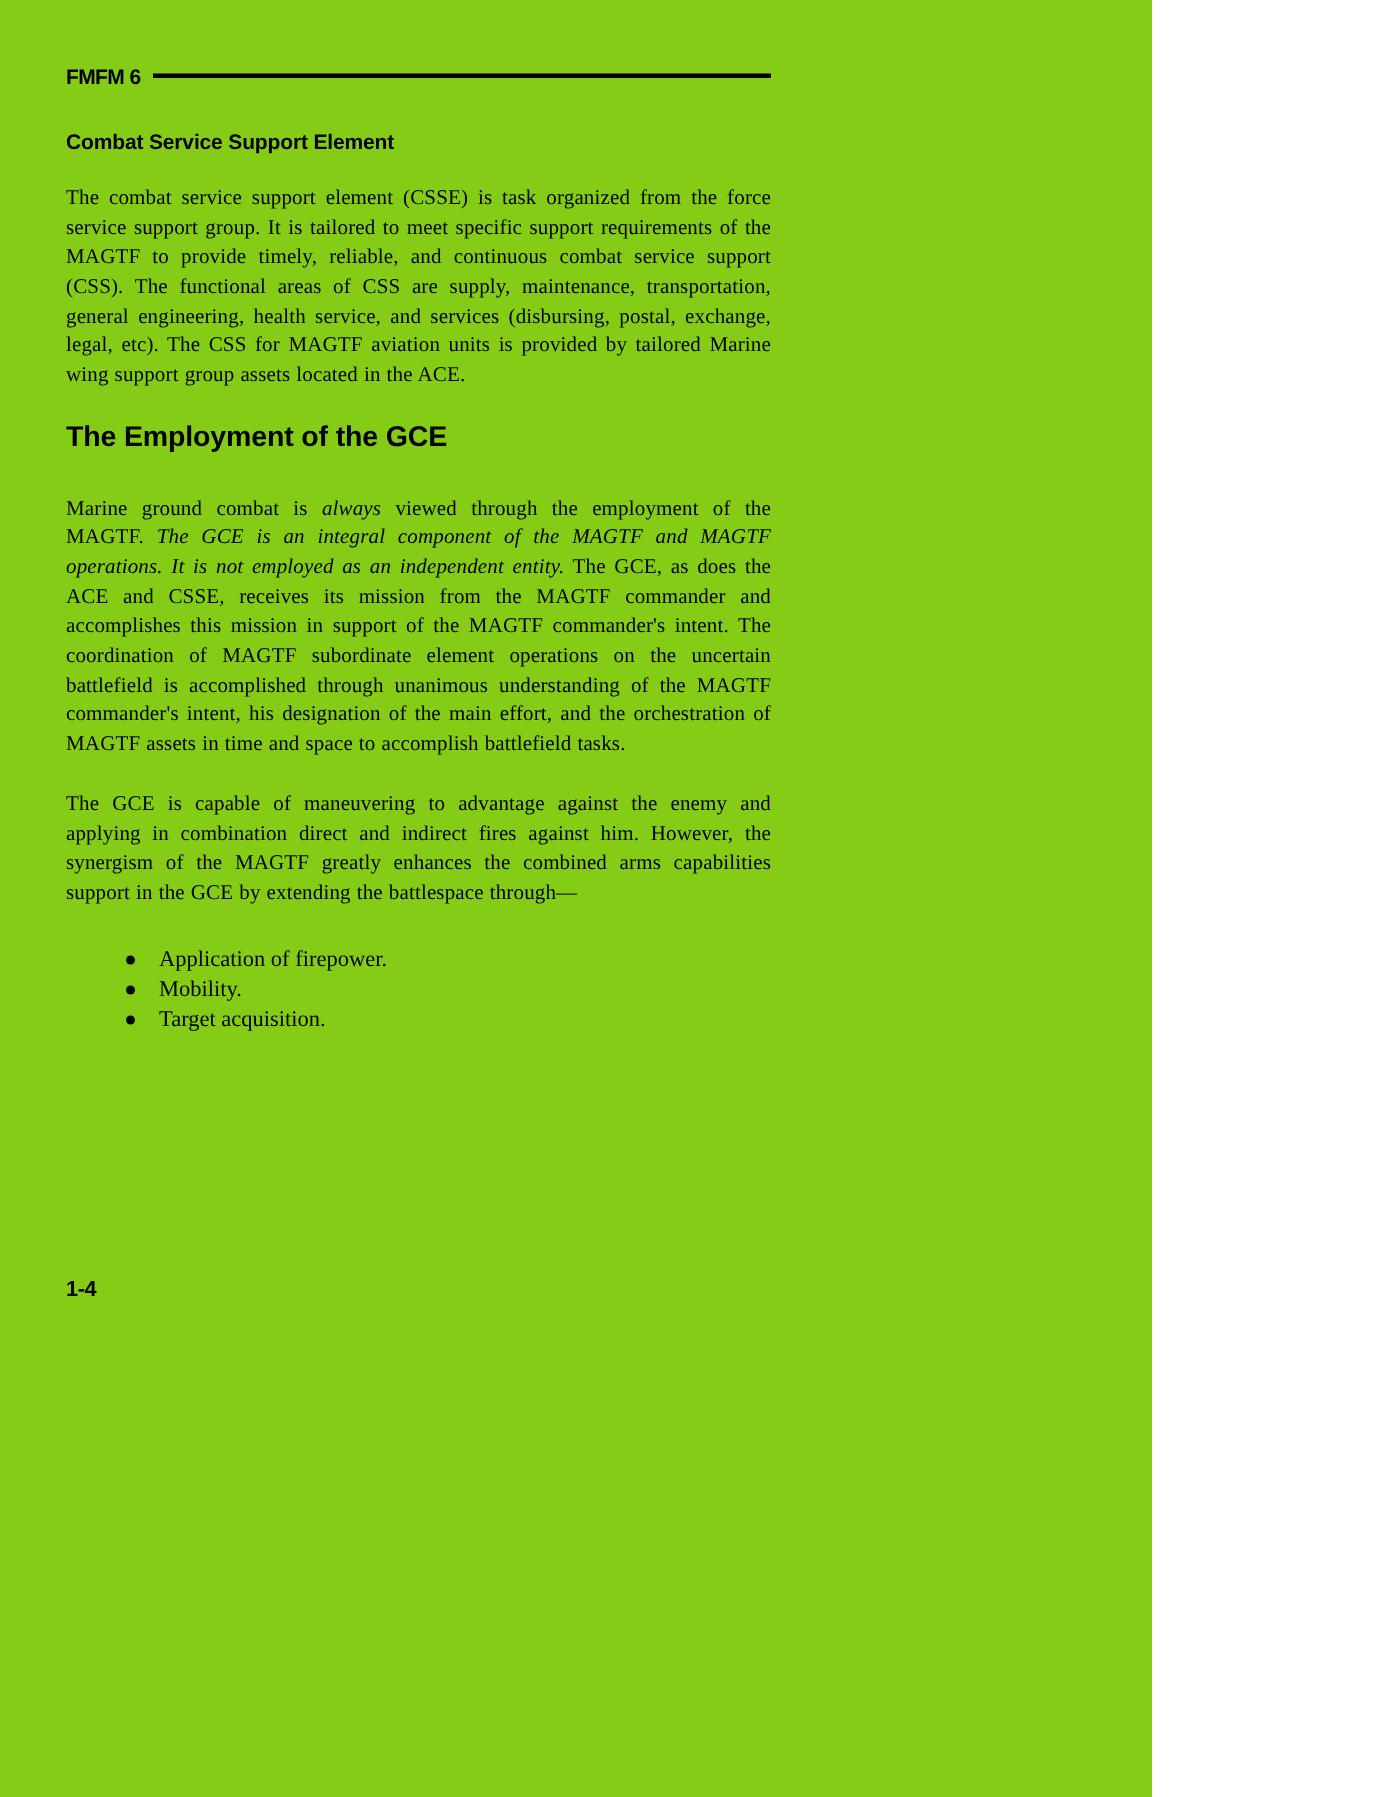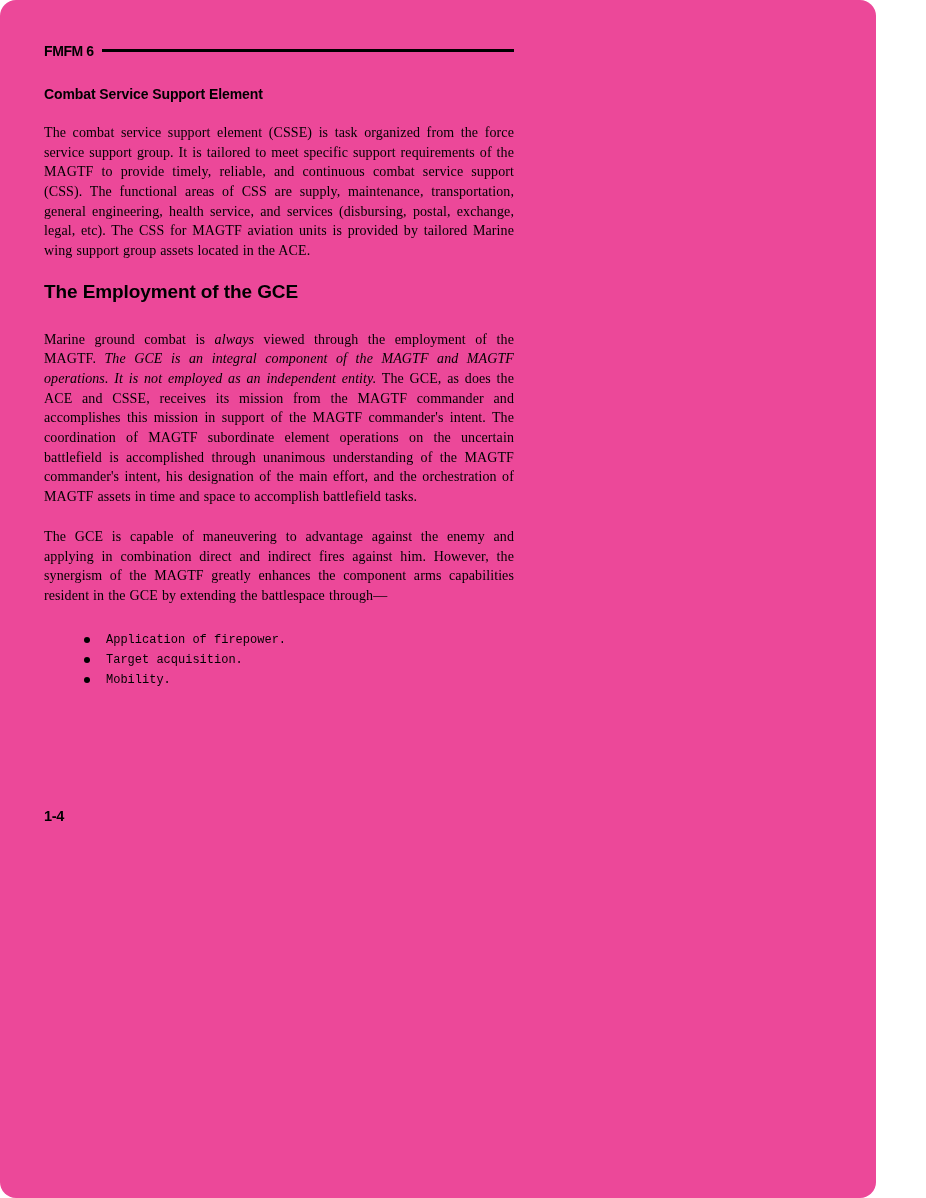--- a/index.html
+++ b/index.html
@@ -11,24 +11,23 @@
     width: 926px;
     height: 1198px;
     font-family: "Liberation Serif", serif;
     color: #000000;
     position: relative;
     overflow: hidden;
   }
   .page {
     position: absolute;
     top: 0; left: 0;
-    width: 876px;
+    width: 768px;
     height: 1198px;
-    background: #ec4899;
-    border-radius: 16px;
+    background: #84cc16;
   }
   
   .runhead {
     position: absolute;
     left: 44px;
     top: 44px;
     width: 470px;
     display: flex;
     align-items: center;
   }
@@ -79,40 +78,40 @@
     margin-bottom: 0;
   }
   em { font-style: italic; }
   ul.bullets {
     list-style: none;
     margin: 24px 0 0 0;
     padding: 0 0 0 40px;
   }
   ul.bullets li {
     position: relative;
-    font-family: Liberation Mono, monospace;
-    font-size: 12px;
+    font-family: Liberation Serif, serif;
+    font-size: 15px;
     line-height: 20px;
     padding-left: 22px;
     margin-bottom: 0px;
   }
   ul.bullets li::before {
     content: "";
     position: absolute;
     left: 0;
     top: 7px;
     width: 6px;
     height: 6px;
     border-radius: 50%;
     background: #000000;
   }
   .folio {
     position: absolute;
     left: 44px;
-    top: 808px;
+    top: 852px;
     font-family: "Liberation Sans", sans-serif;
     font-weight: bold;
     font-size: 14.5px;
     letter-spacing: -0.3px;
   }
 </style>
 </head>
 <body>
 
 <div class="page">
@@ -125,25 +124,25 @@
   <div class="col">
 
     <h2 class="section-title">Combat Service Support Element</h2>
 
     <p class="body">The combat service support element (CSSE) is task organized from the force service support group.  It is tailored to meet specific support requirements of the MAGTF to provide timely, reliable, and continuous combat service support (CSS).  The functional areas of CSS are supply, maintenance, transportation, general engineering, health service, and services (disbursing, postal, exchange, legal, etc).  The CSS for MAGTF aviation units is provided by tailored Marine wing support group assets located in the ACE.</p>
 
     <h2 class="section-title big">The Employment of the GCE</h2>
 
     <p class="body"><span>Marine ground combat is </span><em>always</em><span> viewed through the employment of the MAGTF.  </span><em>The GCE is an integral component of the MAGTF and MAGTF operations.  It is not employed as an independent entity.</em><span>  The GCE, as does the ACE and CSSE, receives its mission from the MAGTF commander and accomplishes this mission in support of the MAGTF commander's intent.  The coordination of MAGTF subordinate element operations on the uncertain battlefield is accomplished through unanimous understanding of the MAGTF commander's intent, his designation of the main effort, and the orchestration of MAGTF assets in time and space to accomplish battlefield tasks.</span></p>
 
-    <p class="body tight">The GCE is capable of maneuvering to advantage against the enemy and applying in combination direct and indirect fires against him.  However, the synergism of the MAGTF greatly enhances the component arms capabilities resident in the GCE by extending the battlespace through—</p>
+    <p class="body tight">The GCE is capable of maneuvering to advantage against the enemy and applying in combination direct and indirect fires against him.  However, the synergism of the MAGTF greatly enhances the combined arms capabilities support in the GCE by extending the battlespace through—</p>
 
     <ul class="bullets">
       <li>Application of firepower.</li>
+      <li>Mobility.</li>
       <li>Target acquisition.</li>
-      <li>Mobility.</li>
     </ul>
 
   </div>
 
   <div class="folio">1-4</div>
 
 </div>
 
 </body></html>

